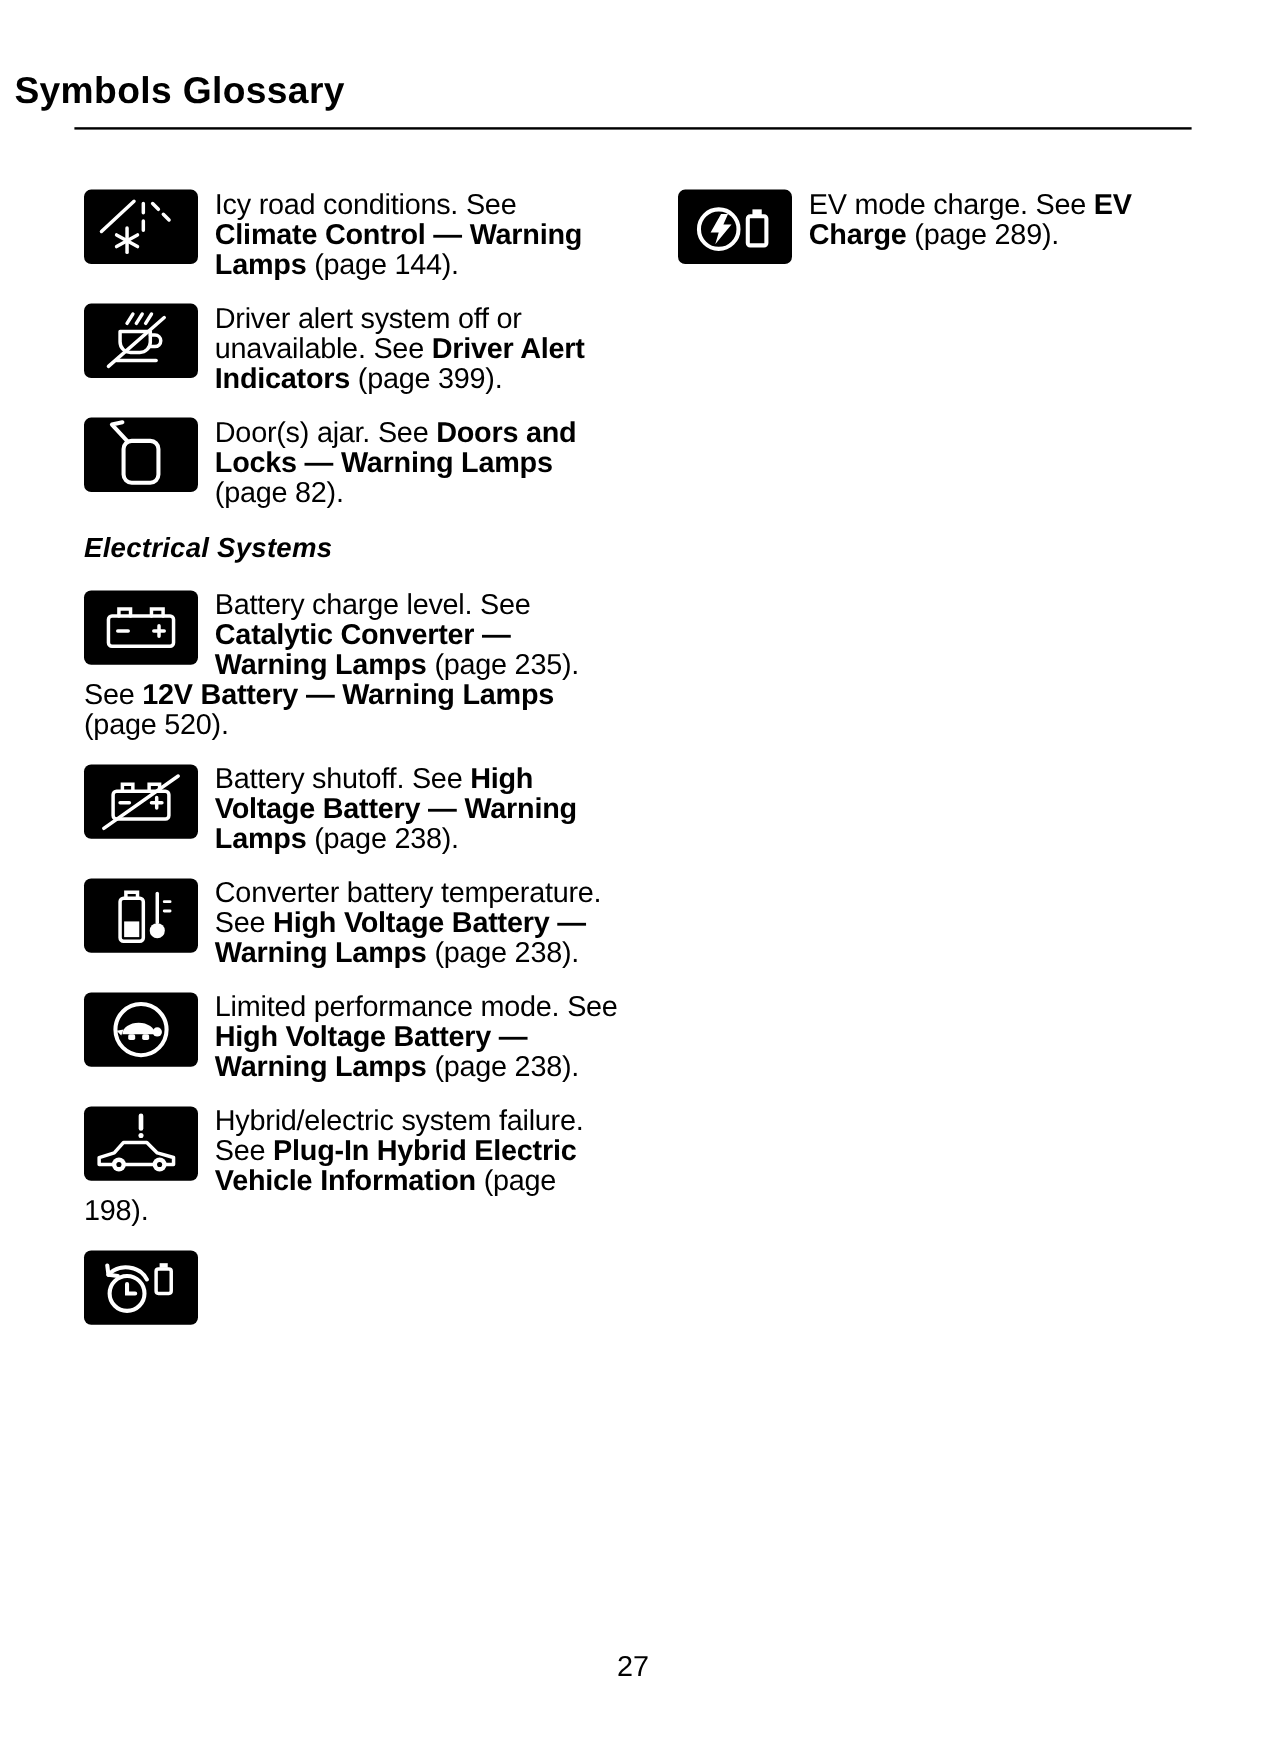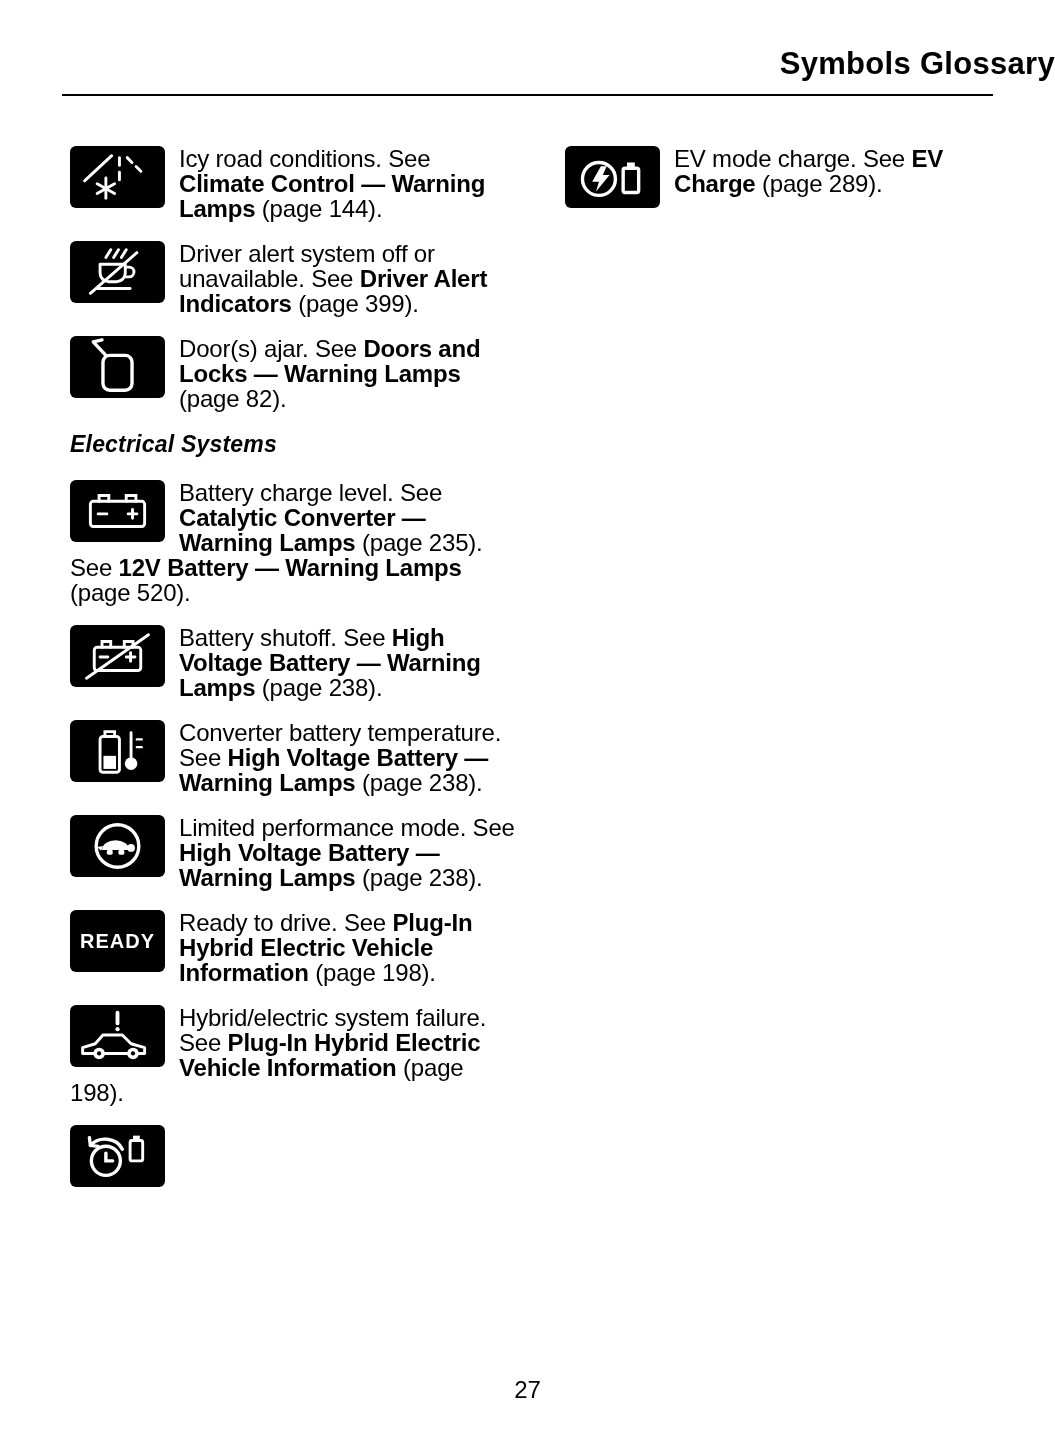--- a/index.html
+++ b/index.html
@@ -1,19 +1,19 @@
 <!DOCTYPE html>
 <html><head>
 <meta charset="utf-8">
 <style>
   * { box-sizing: border-box; }
   html, body { margin: 0; padding: 0; }
   body { background: #ffffff; font-family: "Liberation Sans", sans-serif; color: #000; }
   .page { position: relative; width: 1055px; height: 1448px; background: #fff; overflow: hidden; }
-  .title { text-align: right; font-size: 31px; font-weight: 700; letter-spacing: 0.3px; margin: 0; padding-top: 46px; }
+  .title { text-align: left; font-size: 31px; font-weight: 700; letter-spacing: 0.3px; margin: 12px; padding-top: 46px; }
   .rule { border: none; border-top: 2px solid #000; margin: 12px 62px 0 62px; }
   .columns { display: flex; padding: 50px 0 0 70px; gap: 43px; align-items: flex-start; }
   .col-left { width: 452px; }
   .col-right { width: 400px; }
   .entry { display: flow-root; margin-bottom: 20px; }
   .symbol {
     float: left; width: 95px; height: 62px; background: #000; border-radius: 6px;
     margin-right: 14px; display: flex; align-items: center; justify-content: center;
   }
   .symbol svg { display: block; }
@@ -128,26 +128,20 @@
                   <rect x="49" y="36" width="6" height="5" rx="1.5"></rect>
                   <path d="M33 32 l-6 1 4 4 z"></path>
                 </g>
               </g>
             </svg>
           </div>
           <p class="desc"><span>Limited performance mode. See </span><span class="b">High Voltage Battery — Warning Lamps</span><span> (page 238).</span></p>
         </div>
         <div class="entry">
           <div class="symbol">
-            <span class="symbol-label">READY</span>
-          </div>
-          <p class="desc"><span>Ready to drive. See </span><span class="b">Plug-In Hybrid Electric Vehicle Information</span><span> (page 198).</span></p>
-        </div>
-        <div class="entry">
-          <div class="symbol">
             <svg viewBox="0 0 96 64" width="95" height="62">
               <g stroke="#fff" stroke-width="3" fill="none" stroke-linejoin="round" stroke-linecap="round">
                 <path d="M12 50 v-6 l13 -4 8 -9 h20 l9 9 14 4 v6 z"></path>
                 <circle cx="29" cy="50" r="6" fill="#fff" stroke="none"></circle>
                 <circle cx="64" cy="50" r="6" fill="#fff" stroke="none"></circle>
                 <circle cx="29" cy="50" r="2.2" fill="#000" stroke="none"></circle>
                 <circle cx="64" cy="50" r="2.2" fill="#000" stroke="none"></circle>
                 <path d="M48 8 v11" stroke-width="4"></path>
                 <circle cx="48" cy="25" r="2.2" fill="#fff" stroke="none"></circle>
               </g>

